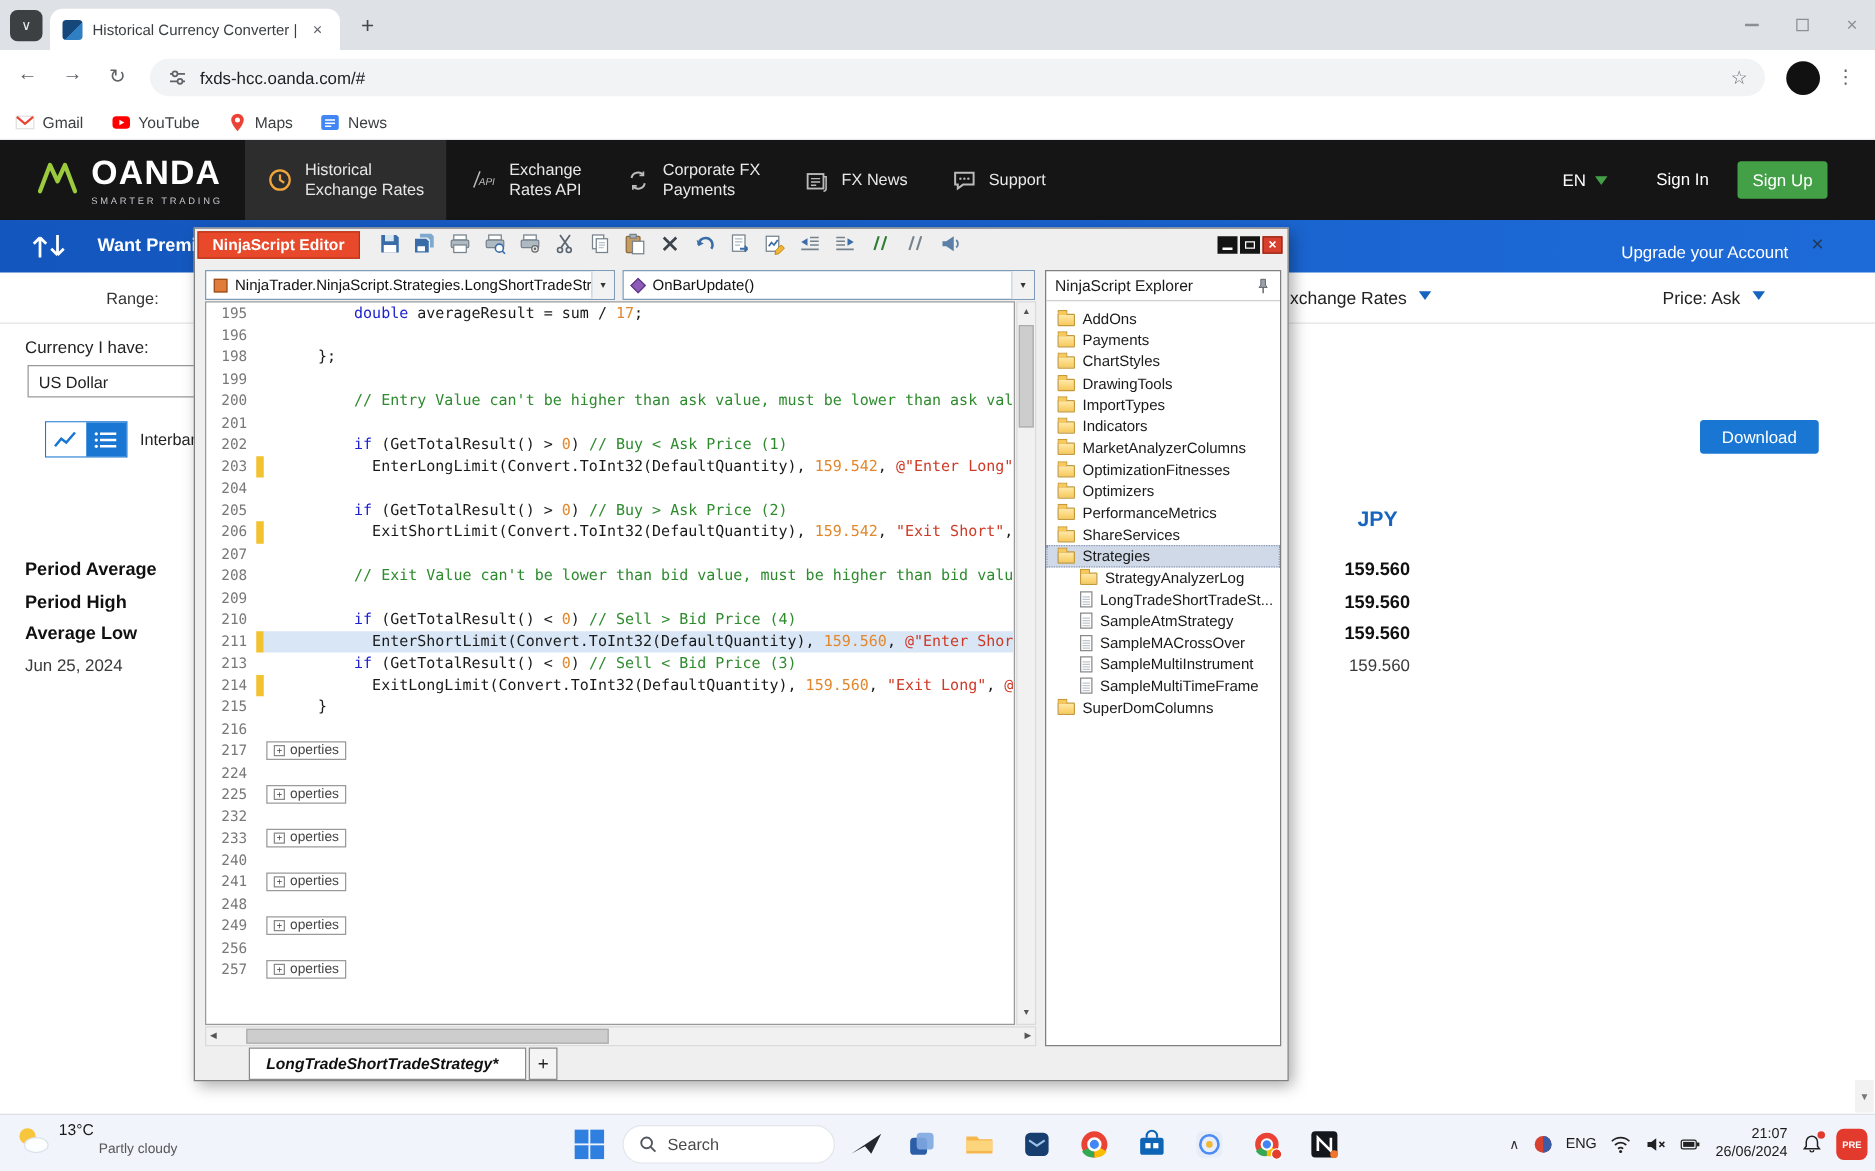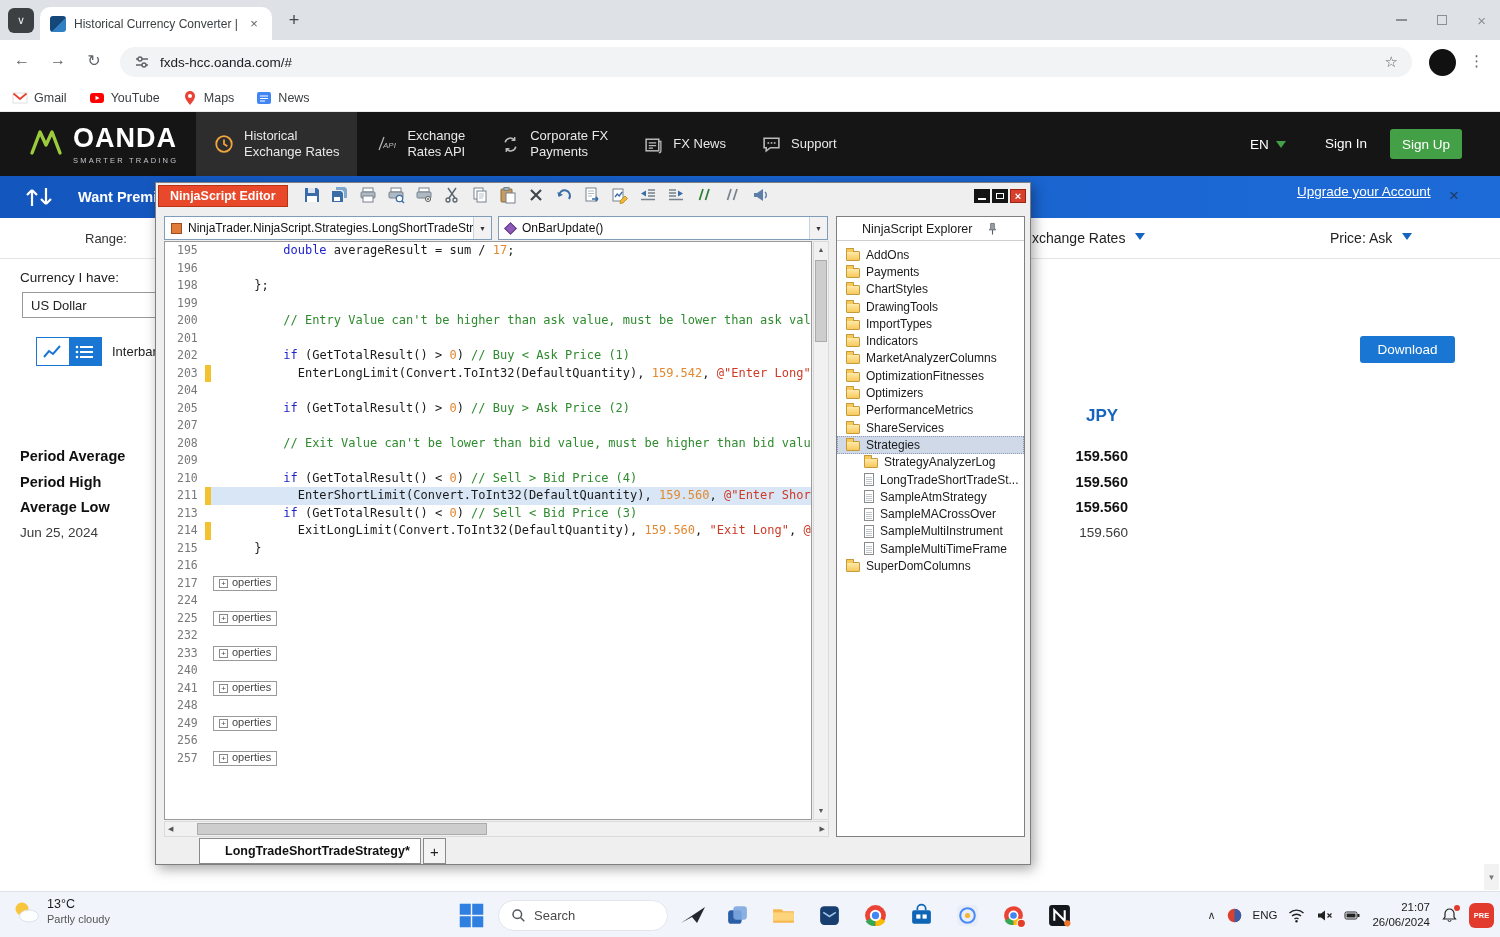--- a/index.html
+++ b/index.html
@@ -50,21 +50,21 @@
 .onav-lines .l1,.onav-lines .l2{display:block;line-height:1.25;}
 .olang{position:absolute;left:1250px;top:23px;color:#fff;font-size:13.5px;display:flex;align-items:center;gap:7px;}
 .olang-caret{width:0;height:0;border:5px solid transparent;border-top:7px solid #44A047;margin-top:6px;}
 .osignin{position:absolute;left:1325px;top:24px;color:#fff;font-size:13.5px;}
 .osignup{position:absolute;left:1390px;top:17px;width:72px;height:30px;background:#44A047;color:#fff;font-size:13.5px;border-radius:3px;display:flex;align-items:center;justify-content:center;}
 
 
 .promo{position:absolute;top:176px;left:0;width:1500px;height:42px;background:linear-gradient(90deg,#1356BD,#1D6BD8);}
 .promo-ic{position:absolute;left:24px;top:8px;}
 .promo-text{position:absolute;left:78px;top:13px;color:#fff;font-weight:bold;font-size:14.5px;white-space:nowrap;}
-.promo-link{position:absolute;left:1297px;top:8px;color:#fff;font-size:13.5px;text-decoration:underline;white-space:nowrap;text-align:right;}
+.promo-link{position:absolute;left:1297px;top:18px;color:#fff;font-size:13.5px;white-space:nowrap;text-align:right;}
 .promo-close{position:absolute;left:1449px;top:10px;color:#222C3A;font-size:17px;opacity:.8;}
 
 
 .range-label{position:absolute;left:85px;top:231px;font-size:13px;color:#333;}
 .hdr-div{position:absolute;left:0;top:258px;width:1500px;border-top:1px solid #E4E4E4;}
 .xr-label{position:absolute;left:1032px;top:230px;font-size:14px;color:#222;}
 .price-label{position:absolute;left:1330px;top:230px;font-size:14px;color:#222;}
 .caret-blue{display:inline-block;width:0;height:0;border:5px solid transparent;border-top:7px solid #1565C0;vertical-align:-2px;margin-left:10px;}
 .cur-label{position:absolute;left:20px;top:270px;font-size:13.5px;color:#222;}
 .cur-select{position:absolute;left:22px;top:292px;width:240px;height:26px;border:1px solid #999;background:#fff;font-size:13px;color:#222;display:flex;align-items:center;padding:0 8px;}
@@ -117,26 +117,26 @@
 .fold-plus{width:9px;height:9px;border:1px solid #8a8a8a;font-size:8px;line-height:8px;text-align:center;color:#444;}
 
 .vscroll{position:absolute;left:657px;top:58px;width:16px;height:579px;background:#F1F1F1;border:1px solid #DADADA;}
 .vs-up{position:absolute;top:1px;left:0;right:0;height:14px;text-align:center;font-size:7px;color:#555;line-height:14px;}
 .vs-dn{position:absolute;bottom:1px;left:0;right:0;height:14px;text-align:center;font-size:7px;color:#555;line-height:14px;}
 .vs-thumb{position:absolute;left:1px;right:1px;top:18px;height:82px;background:#CDCDCD;border:1px solid #ABABAB;}
 .hscroll{position:absolute;left:8px;top:638px;width:665px;height:16px;background:#F1F1F1;border:1px solid #DADADA;}
 .hs-l{position:absolute;left:3px;top:0;bottom:0;font-size:7px;color:#555;line-height:14px;}
 .hs-r{position:absolute;right:3px;top:0;bottom:0;font-size:7px;color:#555;line-height:14px;}
 .hs-thumb{position:absolute;top:1px;bottom:1px;left:32px;width:290px;background:#CDCDCD;border:1px solid #ABABAB;}
-.doc-tab{position:absolute;left:43px;top:655px;width:222px;height:26px;background:#fff;border:1px solid #8a8a8a;font-size:12.5px;font-weight:bold;color:#111;display:flex;align-items:center;padding-left:25px;white-space:nowrap;overflow:hidden;}
+.doc-tab{position:absolute;left:43px;top:655px;width:222px;height:26px;background:#fff;border:1px solid #8a8a8a;font-size:12.5px;font-weight:bold;color:#111;display:flex;align-items:center;padding-left:13px;white-space:nowrap;overflow:hidden;font-style:italic;}
 .doc-add{position:absolute;left:267px;top:655px;width:23px;height:26px;background:#F4F4F4;border:1px solid #8a8a8a;display:flex;align-items:center;justify-content:center;font-size:15px;color:#222;}
 
 
 .explorer{position:absolute;left:680px;top:33px;width:189px;height:621px;background:#fff;border:1px solid #7F7F7F;}
-.ex-head{height:24px;border-bottom:1px solid #CFCFCF;display:flex;align-items:center;padding:0 25px;font-size:12.5px;color:#1a1a1a;}
+.ex-head{height:24px;border-bottom:1px solid #CFCFCF;display:flex;align-items:center;padding:0 7px;font-size:12.5px;color:#1a1a1a;}
 .ex-title{flex:1;white-space:nowrap;overflow:hidden;}
 .ex-tree{padding-top:5px;}
 .ex-row{height:17.3px;display:flex;align-items:center;padding-left:9px;font-size:12px;color:#1a1a1a;white-space:nowrap;overflow:hidden;}
 .ex-row.lvl1{padding-left:27px;}
 .ex-row.selected{background:#CFD9E8;outline:1px dotted #8A9AB5;outline-offset:-1px;}
 .ex-icon{flex:none;margin-right:6px;position:relative;}
 .ex-icon.folder{width:14px;height:10px;background:linear-gradient(#FFE9A8,#F7C95C);border:1px solid #C49A3A;border-radius:1px;margin-top:2px;}
 .ex-icon.folder::before{content:"";position:absolute;top:-4px;left:-1px;width:6px;height:3px;background:#F7C95C;border:1px solid #C49A3A;border-bottom:none;border-radius:1px 1px 0 0;}
 .ex-icon.file{width:10px;height:13px;background:#fff;border:1px solid #8A8A8A;}
 .ex-icon.file::after{content:"";position:absolute;left:1px;top:3px;width:6px;height:1px;background:#BFC6CD;box-shadow:0 2px 0 #BFC6CD,0 4px 0 #BFC6CD,0 6px 0 #BFC6CD;}
@@ -520,20 +520,21 @@
           <div class="code-line"><span class="ln">195</span><span class="markcol"></span><span class="src"><span class="tk-p">          </span><span class="tk-k">double</span><span class="tk-p"> averageResult = sum / </span><span class="tk-num">17</span><span class="tk-p">;</span></span></div>
           <div class="code-line"><span class="ln">196</span><span class="markcol"></span><span class="src"></span></div>
           <div class="code-line"><span class="ln">198</span><span class="markcol"></span><span class="src"><span class="tk-p">      };</span></span></div>
           <div class="code-line"><span class="ln">199</span><span class="markcol"></span><span class="src"></span></div>
           <div class="code-line"><span class="ln">200</span><span class="markcol"></span><span class="src"><span class="tk-p">          </span><span class="tk-c">// Entry Value can't be higher than ask value, must be lower than ask value</span></span></div>
           <div class="code-line"><span class="ln">201</span><span class="markcol"></span><span class="src"></span></div>
           <div class="code-line"><span class="ln">202</span><span class="markcol"></span><span class="src"><span class="tk-p">          </span><span class="tk-k">if</span><span class="tk-p"> (GetTotalResult() &gt; </span><span class="tk-num">0</span><span class="tk-p">) </span><span class="tk-c">// Buy &lt; Ask Price (1)</span></span></div>
           <div class="code-line"><span class="ln">203</span><span class="markcol mark-on"></span><span class="src"><span class="tk-p">            EnterLongLimit(Convert.ToInt32(DefaultQuantity), </span><span class="tk-num">159.542</span><span class="tk-p">, </span><span class="tk-s">@"Enter Long"</span><span class="tk-p">);</span></span></div>
           <div class="code-line"><span class="ln">204</span><span class="markcol"></span><span class="src"></span></div>
           <div class="code-line"><span class="ln">205</span><span class="markcol"></span><span class="src"><span class="tk-p">          </span><span class="tk-k">if</span><span class="tk-p"> (GetTotalResult() &gt; </span><span class="tk-num">0</span><span class="tk-p">) </span><span class="tk-c">// Buy &gt; Ask Price (2)</span></span></div>
+          <div class="code-line"><span class="ln">206</span><span class="markcol mark-on"></span><span class="src"><span class="tk-p">            ExitShortLimit(Convert.ToInt32(DefaultQuantity), </span><span class="tk-num">159.542</span><span class="tk-p">, </span><span class="tk-s">"Exit Short"</span><span class="tk-p">, </span></span></div>
           <div class="code-line"><span class="ln">207</span><span class="markcol"></span><span class="src"></span></div>
           <div class="code-line"><span class="ln">208</span><span class="markcol"></span><span class="src"><span class="tk-p">          </span><span class="tk-c">// Exit Value can't be lower than bid value, must be higher than bid value</span></span></div>
           <div class="code-line"><span class="ln">209</span><span class="markcol"></span><span class="src"></span></div>
           <div class="code-line"><span class="ln">210</span><span class="markcol"></span><span class="src"><span class="tk-p">          </span><span class="tk-k">if</span><span class="tk-p"> (GetTotalResult() &lt; </span><span class="tk-num">0</span><span class="tk-p">) </span><span class="tk-c">// Sell &gt; Bid Price (4)</span></span></div>
           <div class="code-line line-sel"><span class="ln">211</span><span class="markcol mark-on"></span><span class="src"><span class="tk-p">            EnterShortLimit(Convert.ToInt32(DefaultQuantity), </span><span class="tk-num">159.560</span><span class="tk-p">, </span><span class="tk-s">@"Enter Short"</span></span></div>
           <div class="code-line"><span class="ln">213</span><span class="markcol"></span><span class="src"><span class="tk-p">          </span><span class="tk-k">if</span><span class="tk-p"> (GetTotalResult() &lt; </span><span class="tk-num">0</span><span class="tk-p">) </span><span class="tk-c">// Sell &lt; Bid Price (3)</span></span></div>
           <div class="code-line"><span class="ln">214</span><span class="markcol mark-on"></span><span class="src"><span class="tk-p">            ExitLongLimit(Convert.ToInt32(DefaultQuantity), </span><span class="tk-num">159.560</span><span class="tk-p">, </span><span class="tk-s">"Exit Long"</span><span class="tk-p">, </span><span class="tk-s">@"Enter Long"</span></span></div>
           <div class="code-line"><span class="ln">215</span><span class="markcol"></span><span class="src"><span class="tk-p">      }</span></span></div>
           <div class="code-line"><span class="ln">216</span><span class="markcol"></span><span class="src"></span></div>
           <div class="code-line"><span class="ln">217</span><span class="markcol"></span><span class="src"><span class="fold-box"><span class="fold-plus">+</span>operties</span></span></div>
@@ -658,21 +659,21 @@
   <div class="taskbar">
     <div class="weather">
       <span>
           <svg width="30" height="26" viewBox="0 0 30 26">
             <circle cx="12" cy="10" r="6.5" fill="#F8C63D"></circle>
             <ellipse cx="19" cy="17" rx="9.5" ry="6" fill="#FDFEFF" stroke="#D9E2EC"></ellipse>
           </svg>
         </span>
       <span>
         <span class="wx-temp" style="display:block;">13°C</span>
-        <span class="wx-desc" style="display:block;">Partly cloudy</span>
+        <span class="wx-desc" style="display:block;margin-left:32px;">Partly cloudy</span>
       </span>
     </div>
 
     <div class="tb-center">
       <span class="tb-btn">
           <svg viewBox="0 0 17 17" width="18" height="18">
             <rect x="0.5" y="0.5" width="7.5" height="7.5" fill="#2F7FE0"></rect>
             <rect x="9" y="0.5" width="7.5" height="7.5" fill="#2F7FE0"></rect>
             <rect x="0.5" y="9" width="7.5" height="7.5" fill="#2F7FE0"></rect>
             <rect x="9" y="9" width="7.5" height="7.5" fill="#2F7FE0"></rect>

